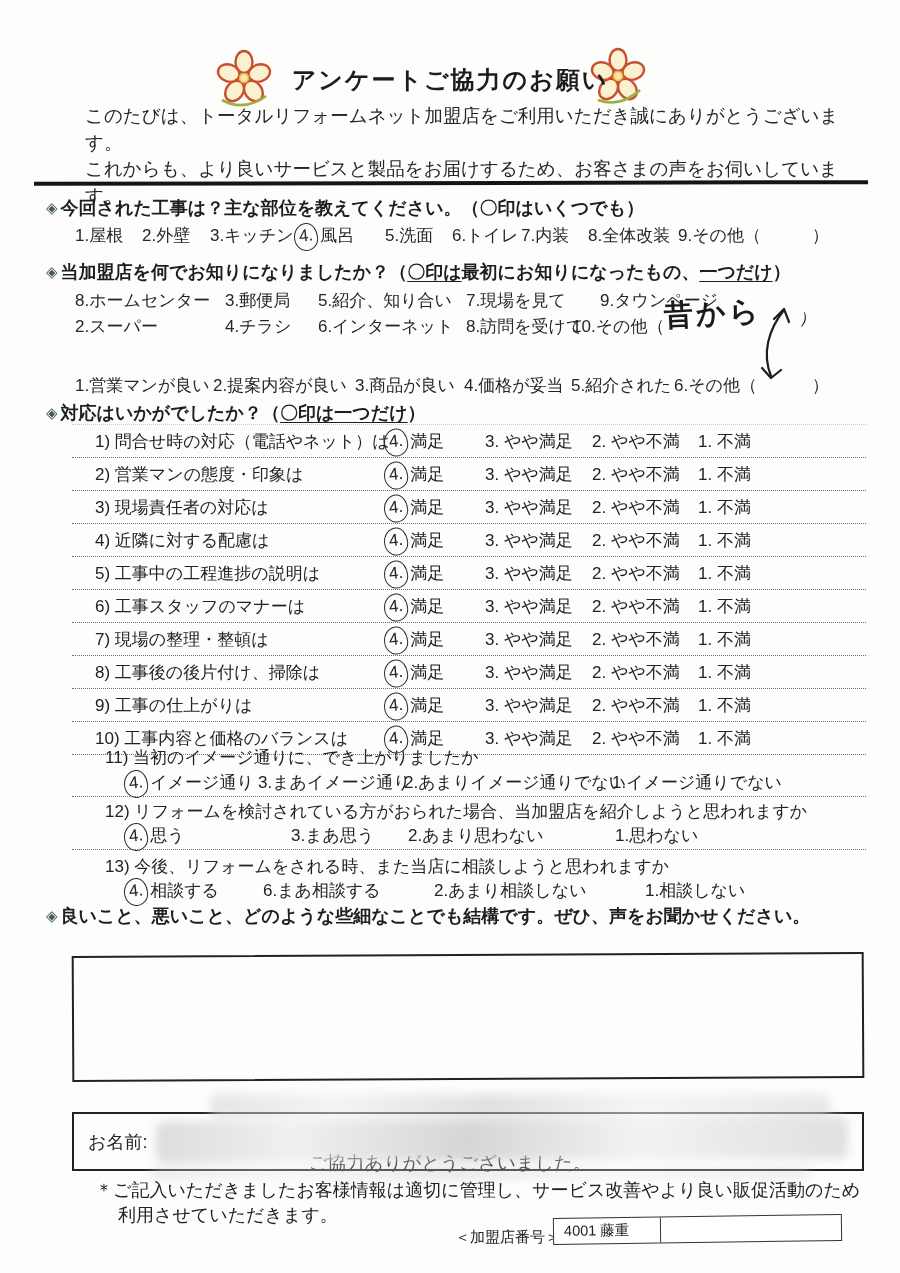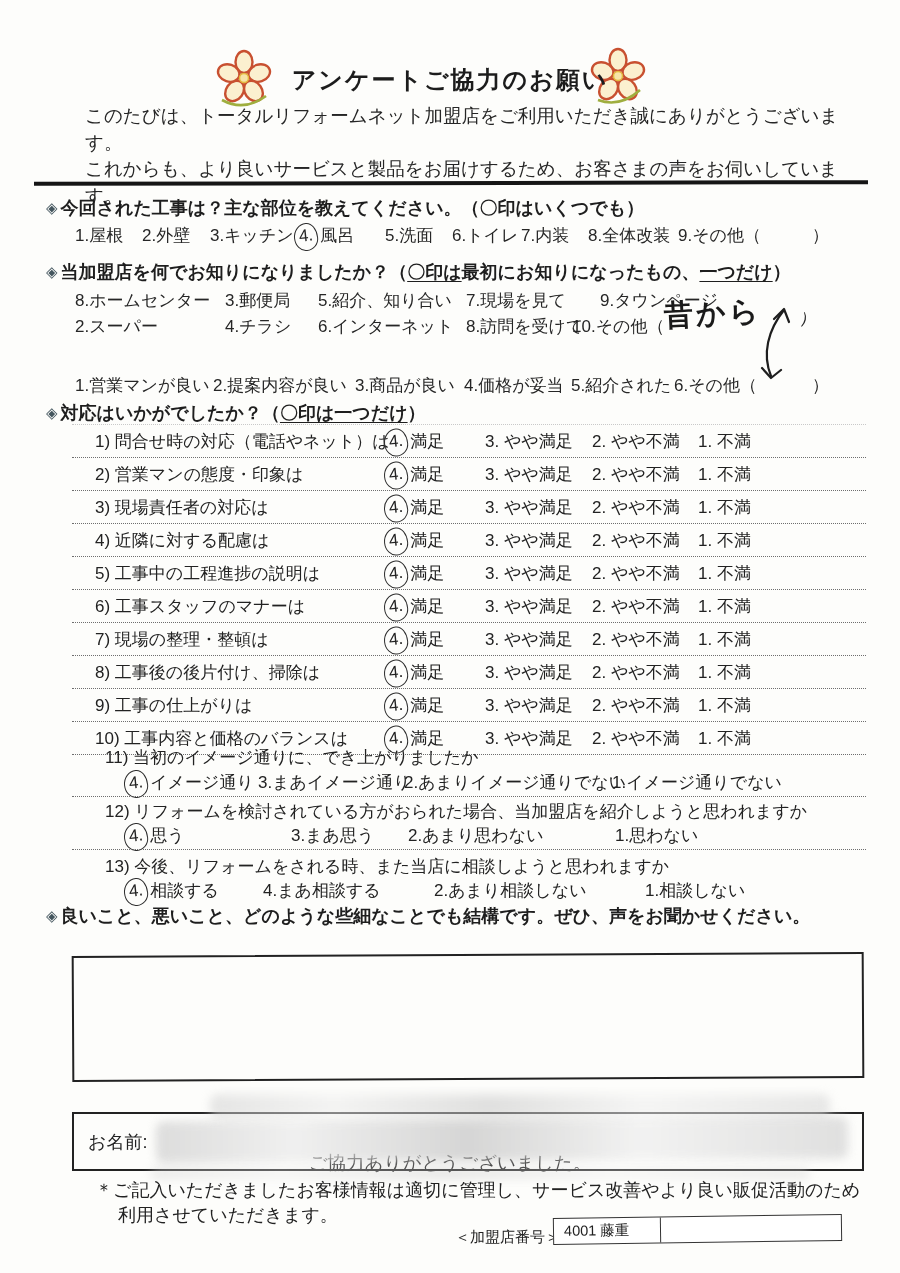--- a/index.html
+++ b/index.html
@@ -231,21 +231,21 @@
 
   <span class="abs f17" style="left:105px;top:800px;">12) リフォームを検討されている方がおられた場合、当加盟店を紹介しようと思われますか</span>
   <span class="abs f17" style="left:130px;top:824px;"><span class="cmark">4.</span><span>思う</span></span>
   <span class="abs f17" style="left:263px;top:824px;margin-left:28px;">3.まあ思う</span>
   <span class="abs f17" style="left:408px;top:824px;">2.あまり思わない</span>
   <span class="abs f17" style="left:615px;top:824px;">1.思わない</span>
   <div class="dotline" style="top:849px;"></div>
 
   <span class="abs f17" style="left:105px;top:855px;">13) 今後、リフォームをされる時、また当店に相談しようと思われますか</span>
   <span class="abs f17" style="left:130px;top:879px;"><span class="cmark">4.</span><span>相談する</span></span>
-  <span class="abs f17" style="left:263px;top:879px;">4.まあ相談する</span>
+  <span class="abs f17" style="left:263px;top:879px;">6.まあ相談する</span>
   <span class="abs f17" style="left:434px;top:879px;">2.あまり相談しない</span>
   <span class="abs f17" style="left:645px;top:879px;">1.相談しない</span>
 
   <div class="abs f18" style="left:46px;top:904px;font-weight:bold;color:#1e1e1e;">
     <span class="diamond">◈</span><span>良いこと、悪いこと、どのような些細なことでも結構です。ぜひ、声をお聞かせください。</span>
   </div>
 
   <div class="box" style="left:72px;top:954px;width:788px;height:122px;transform:rotate(-0.3deg);"></div>
 
   <div class="abs thanks" style="top:1150px;">ご協力ありがとうございました。</div>

